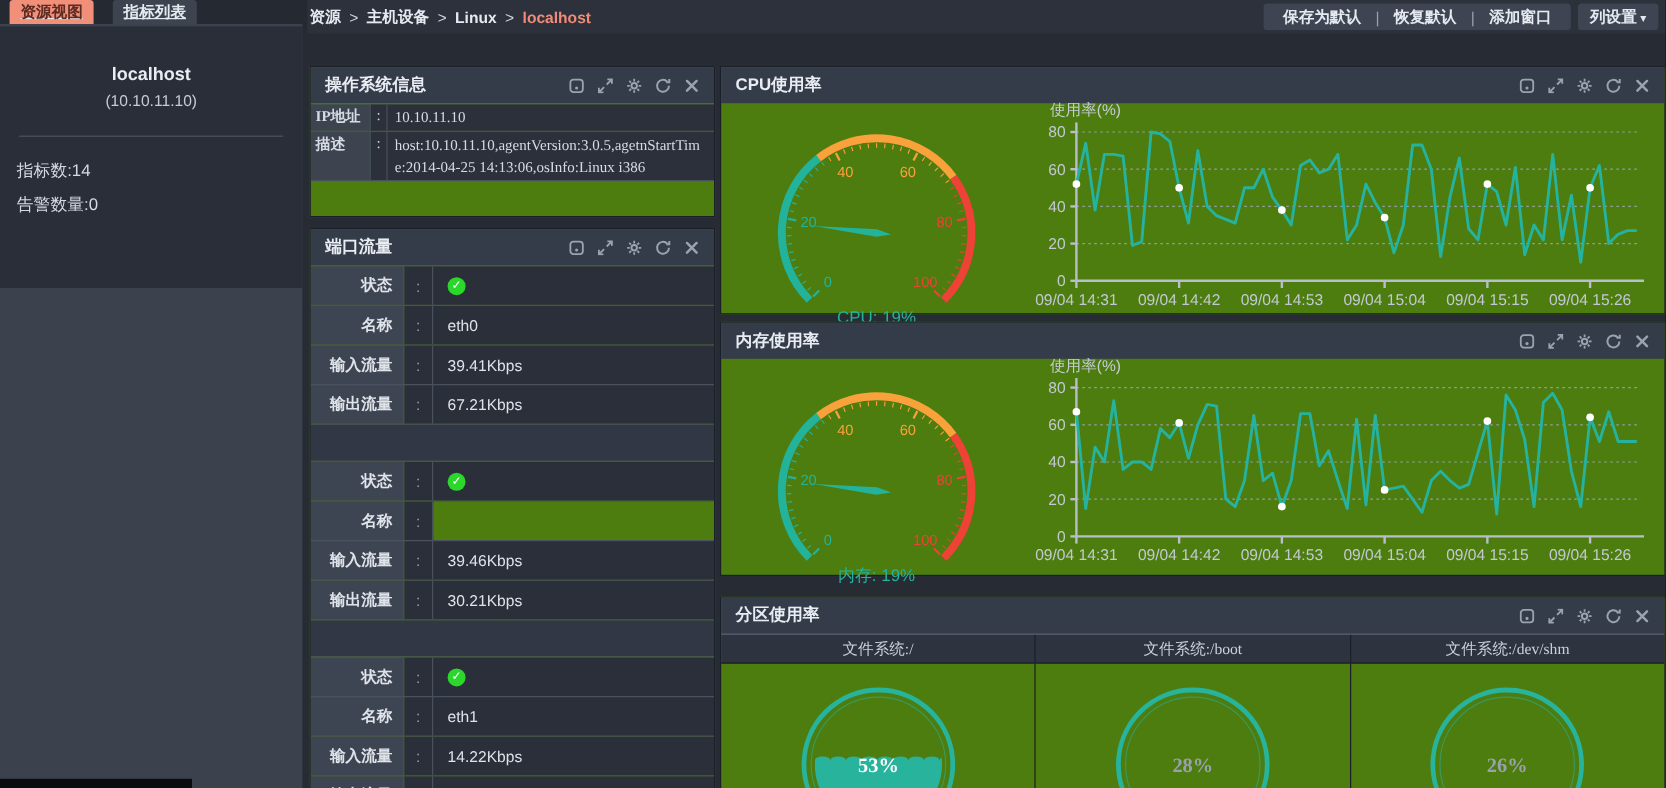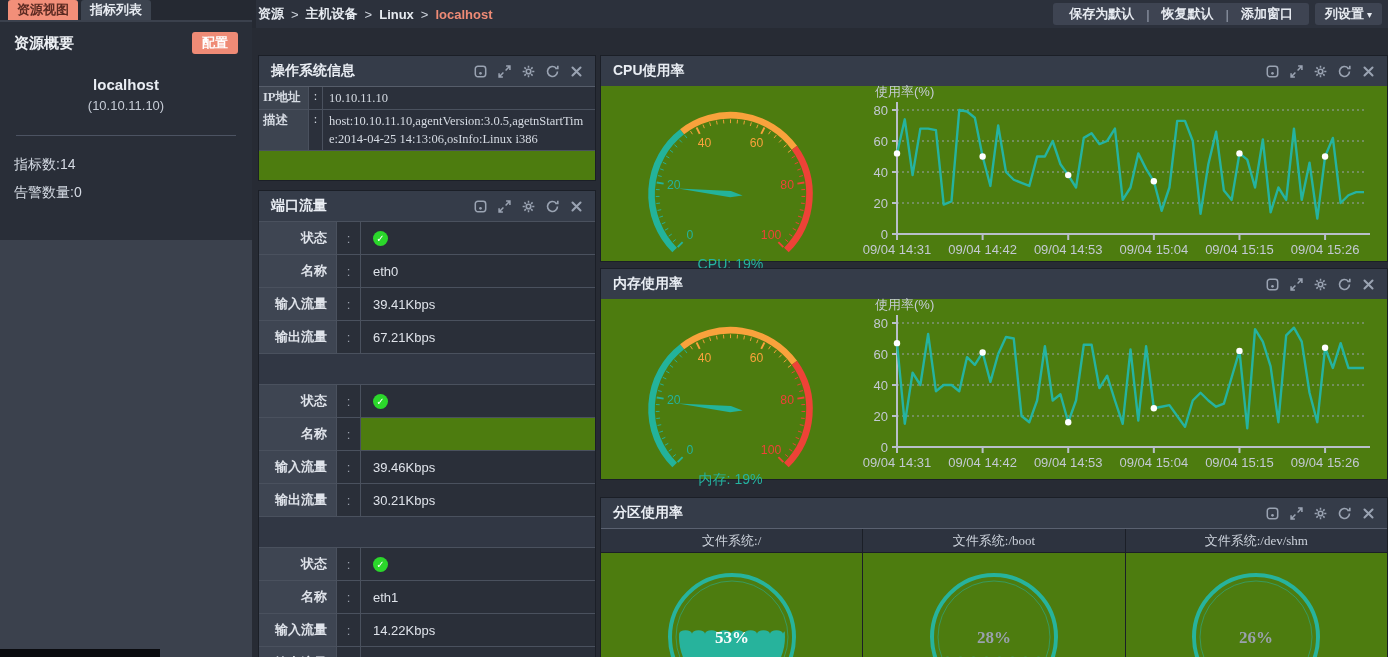--- a/index.html
+++ b/index.html
@@ -1,21 +1,21 @@
 <!DOCTYPE html>
 <html><head>
 <meta charset="utf-8">
 <style>
   html,body{margin:0;padding:0;background:#14161c;}
   .viewport{position:relative;width:1388px;height:657px;overflow:hidden;background:#272b34;
     font-family:"Liberation Sans","DejaVu Sans",sans-serif;color:#e4e8ef;font-size:13px;}
   
   .topbar{position:absolute;left:0;top:0;right:0;height:28px;background:#2c313c;}
   .topbar-left-mask{position:absolute;left:0;top:0;width:256px;height:28px;background:#252932;}
-  .tabs{position:absolute;left:8px;top:0;display:flex;gap:3px;z-index:5;}
+  .tabs{position:absolute;left:8px;top:0;display:flex;gap:16px;z-index:5;text-decoration:underline;}
   .tab{padding:2px 9px;border-radius:3px 3px 0 0;font-size:13px;font-weight:bold;cursor:pointer;line-height:16px;}
   .tab.active{background:#f28f79;color:#5c2b22;}
   .tab.inactive{background:#3d4450;color:#e6eaf0;}
   .breadcrumb{position:absolute;left:258px;top:0;height:28px;display:flex;align-items:center;gap:7px;font-weight:bold;}
   .breadcrumb .crumb{color:#e6eaf0;cursor:pointer;}
   .breadcrumb .sep{color:#cfd5de;font-weight:normal;}
   .breadcrumb .current{color:#ef8b76;}
   .top-actions{position:absolute;right:6px;top:3px;display:flex;gap:6px;align-items:center;}
   .btn-group{display:flex;align-items:center;background:#3e4452;border-radius:3px;height:22px;padding:0 4px;}
   .btn-group .grp-btn{padding:0 12px;font-weight:bold;color:#e6eaf0;cursor:pointer;}
@@ -102,24 +102,20 @@
       <span class="grp-sep">|</span>
       <span class="grp-btn">恢复默认</span>
       <span class="grp-sep">|</span>
       <span class="grp-btn">添加窗口</span>
     </div>
     <div class="btn"><span>列设置</span><span class="caret">▾</span></div>
   </div>
 
   <div class="sidebar">
     <div class="sidebar-panel">
-      <div class="sp-header">
-        <span class="sp-title">资源概要</span>
-        <span class="config-btn">配置</span>
-      </div>
       <div class="host-block">
         <div class="host-name">localhost</div>
         <div class="host-ip">(10.10.11.10)</div>
       </div>
       <div class="sp-divider"></div>
       <div class="sp-stat">指标数:14</div>
       <div class="sp-stat">告警数量:0</div>
     </div>
     <div class="corner-strip"></div>
   </div>

